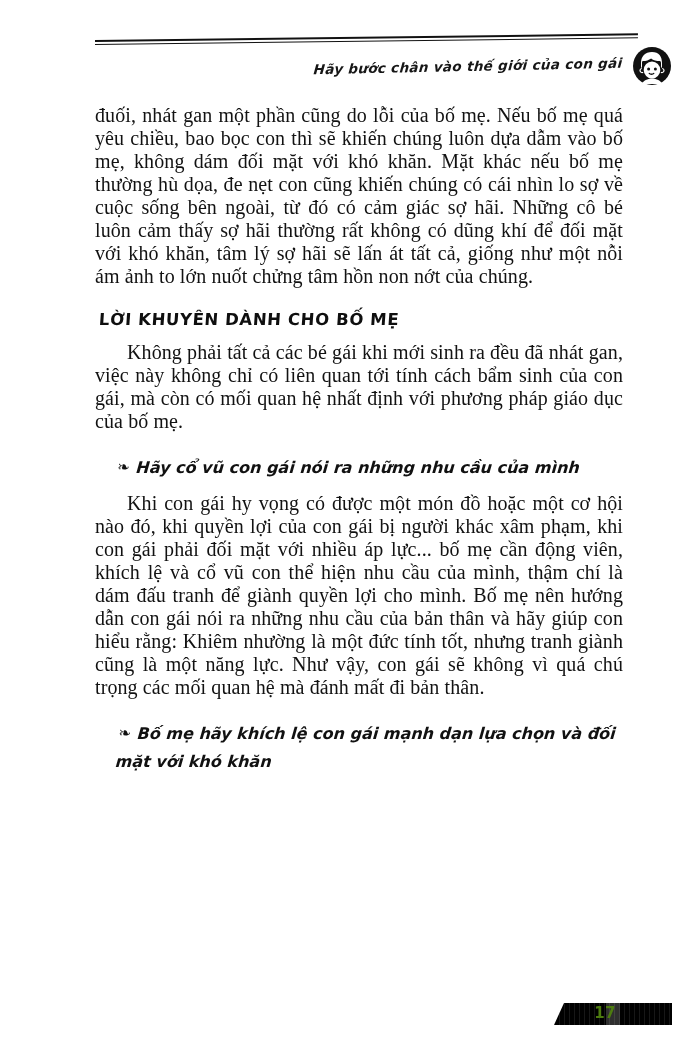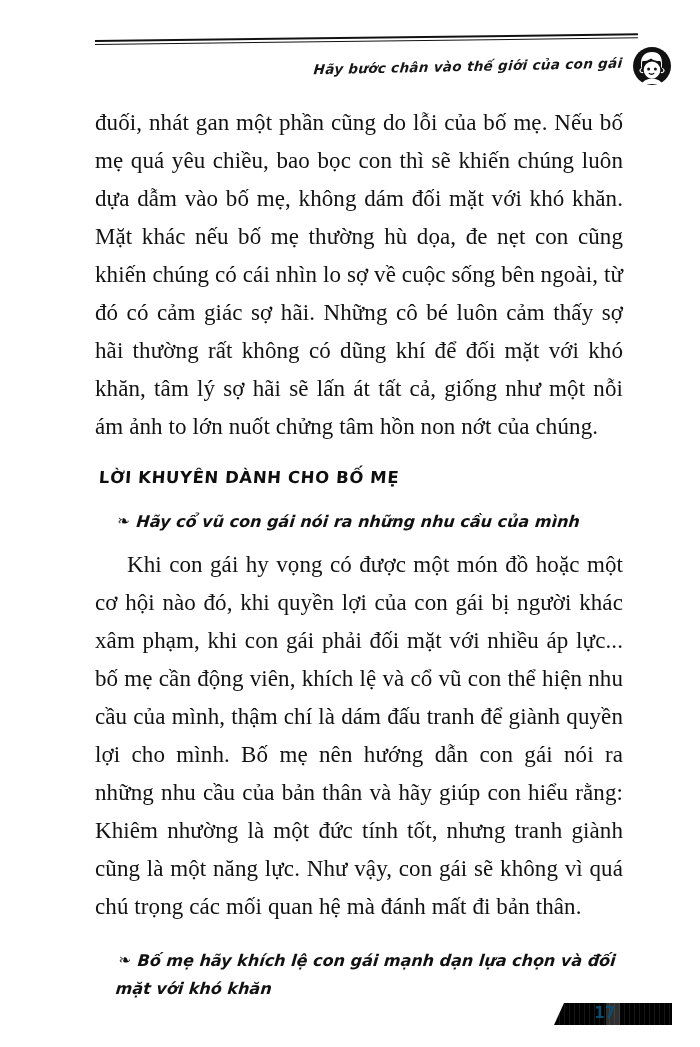--- a/index.html
+++ b/index.html
@@ -72,22 +72,22 @@
 
   
   .content {
     position: absolute;
     top: 104px;
     left: 95px;
     width: 528px;
   }
   p {
     margin: 0 0 0 0;
-    font-size: 23px;
-    line-height: 38px;
+    font-size: 20px;
+    line-height: 23px;
     text-align: justify;
     text-justify: inter-word;
     letter-spacing: 0.1px;
   }
   p.indent {
     text-indent: 32px;
   }
 
   
   .section-heading {
@@ -145,21 +145,21 @@
     background-image: repeating-linear-gradient(90deg, rgba(255,255,255,.18) 0 1px, transparent 1px 5px);
     opacity: .5;
   }
   .page-number {
     position: absolute;
     right: 56px;
     bottom: 7px;
     font-family: "DejaVu Sans", sans-serif;
     font-size: 15px;
     font-weight: 700;
-    color: #0c4a6e;
+    color: #4d7c0f;
     letter-spacing: .5px;
   }
 </style>
 </head>
 <body>
 
 <div class="page">
 
   <div class="header-rule"></div>
   <div class="header-rule second"></div>
@@ -179,20 +179,21 @@
       </svg>
     </div>
   </div>
 
   <div class="content">
 
     <p>đuối, nhát gan một phần cũng do lỗi của bố mẹ. Nếu bố mẹ quá yêu chiều, bao bọc con thì sẽ khiến chúng luôn dựa dẫm vào bố mẹ, không dám đối mặt với khó khăn. Mặt khác nếu bố mẹ thường hù dọa, đe nẹt con cũng khiến chúng có cái nhìn lo sợ về cuộc sống bên ngoài, từ đó có cảm giác sợ hãi. Những cô bé luôn cảm thấy sợ hãi thường rất không có dũng khí để đối mặt với khó khăn, tâm lý sợ hãi sẽ lấn át tất cả, giống như một nỗi ám ảnh to lớn nuốt chửng tâm hồn non nớt của chúng.</p>
 
     <div class="section-heading">LỜI KHUYÊN DÀNH CHO BỐ MẸ</div>
 
+    <p class="indent">Không phải tất cả các bé gái khi mới sinh ra đều đã nhát gan, việc này không chỉ có liên quan tới tính cách bẩm sinh của con gái, mà còn có mối quan hệ nhất định với phương pháp giáo dục của bố mẹ.</p>
 
     <div class="sub-heading">
       <span class="bullet-glyph">❧</span><span>Hãy cổ vũ con gái nói ra những nhu cầu của mình</span>
     </div>
 
     <p class="indent">Khi con gái hy vọng có được một món đồ hoặc một cơ hội nào đó, khi quyền lợi của con gái bị người khác xâm phạm, khi con gái phải đối mặt với nhiều áp lực... bố mẹ cần động viên, khích lệ và cổ vũ con thể hiện nhu cầu của mình, thậm chí là dám đấu tranh để giành quyền lợi cho mình. Bố mẹ nên hướng dẫn con gái nói ra những nhu cầu của bản thân và hãy giúp con hiểu rằng: Khiêm nhường là một đức tính tốt, nhưng tranh giành cũng là một năng lực. Như vậy, con gái sẽ không vì quá chú trọng các mối quan hệ mà đánh mất đi bản thân.</p>
 
     <div class="sub-heading">
       <span class="bullet-glyph">❧</span><span>Bố mẹ hãy khích lệ con gái mạnh dạn lựa chọn và đối mặt với khó khăn</span>
     </div>

